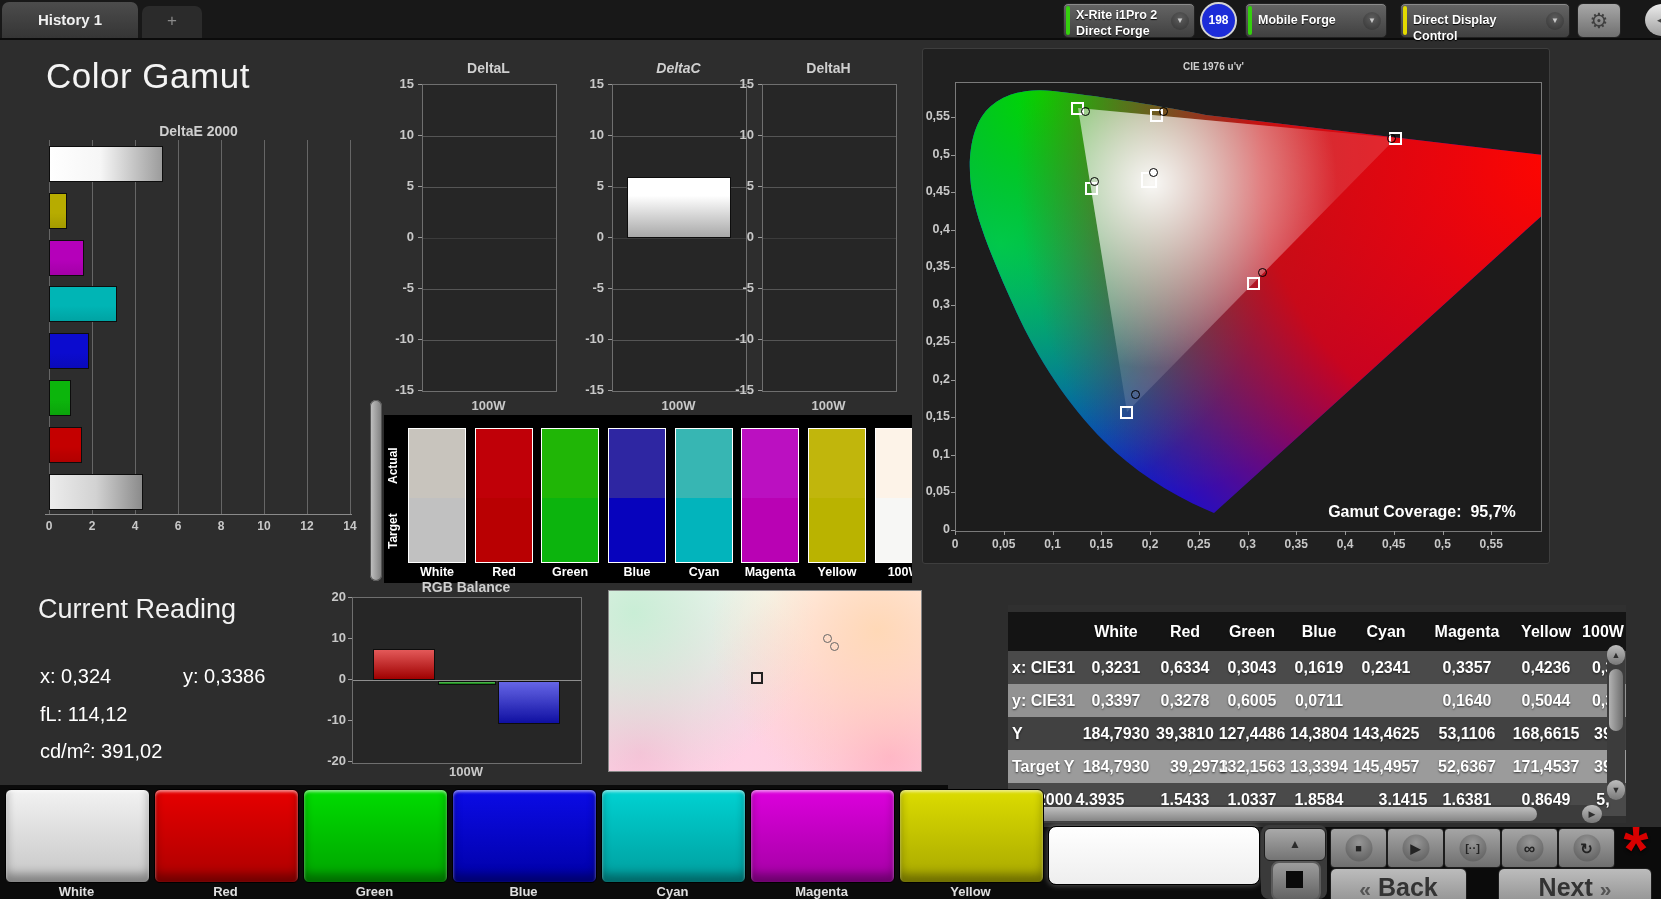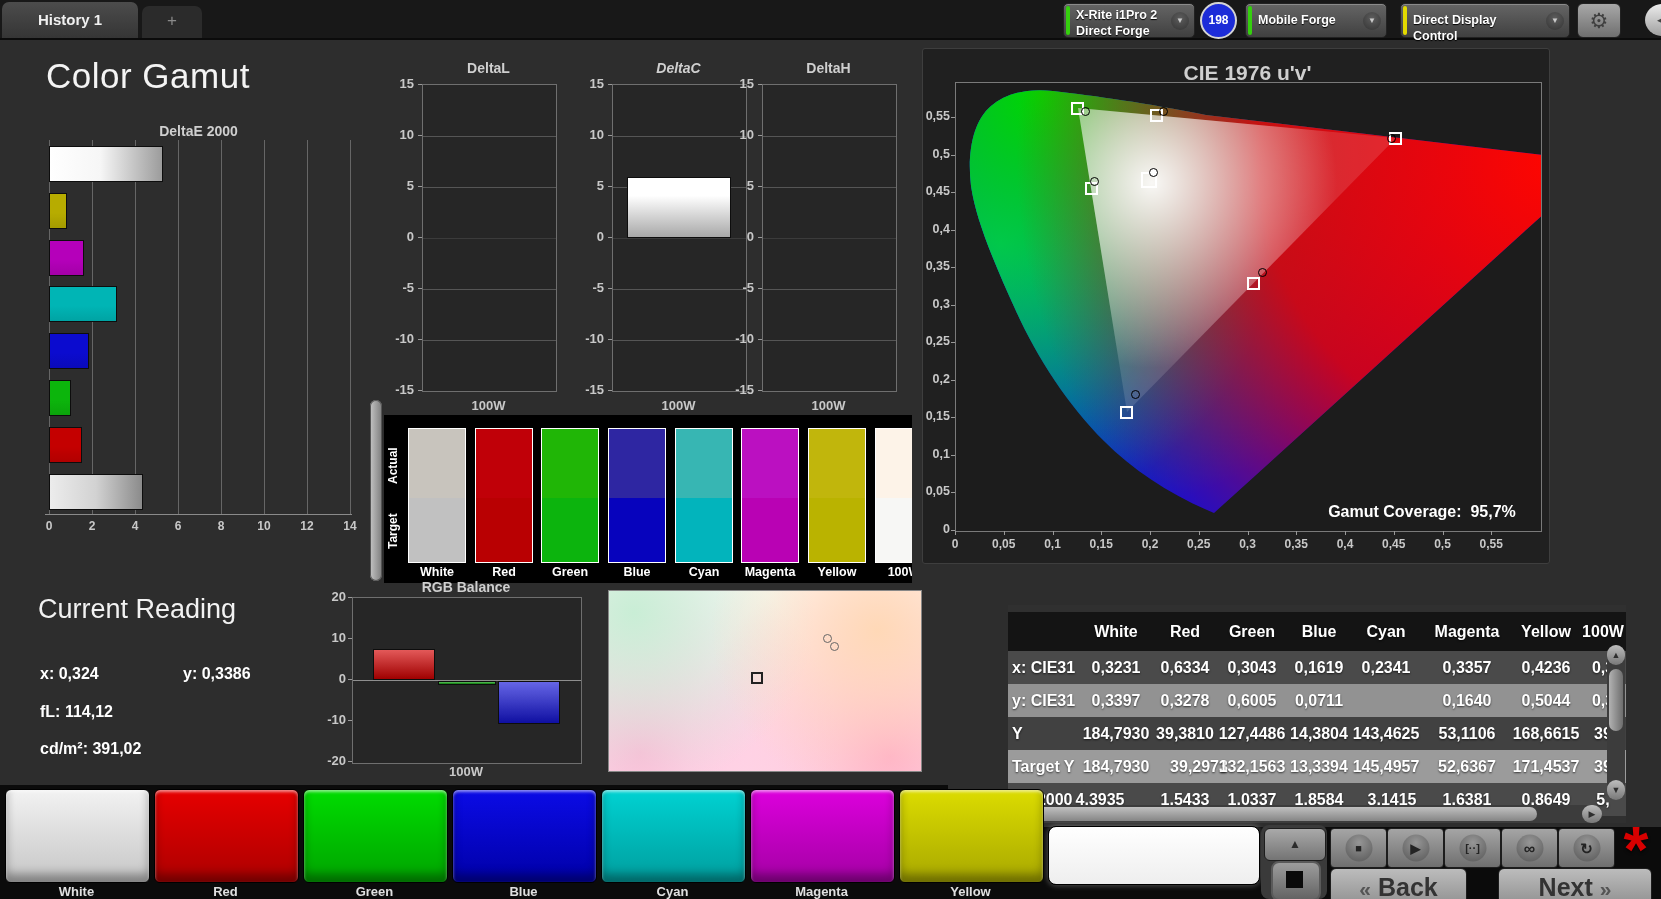--- a/index.html
+++ b/index.html
@@ -32,21 +32,21 @@
   .chart-title{color:#cfcfcf;font-size:14px;font-weight:bold;text-align:center;}
   .tick{position:absolute;color:#c8c8c8;font-size:12px;font-weight:bold;text-align:center;}
   .tick-r{position:absolute;color:#c8c8c8;font-size:12.5px;font-weight:bold;text-align:right;}
   
   .plot{position:absolute;background:#262626;border:1px solid #6f6f6f;}
   .gridv{position:absolute;top:0;bottom:0;width:1px;background:#636363;}
   .gridh{position:absolute;left:0;right:0;height:1px;background:#555;}
   .bar{position:absolute;border:1px solid #0d0d0d;box-sizing:border-box;}
   
   #cr-head{left:38px;top:594px;font-size:27px;color:#f2f2f2;}
-  .cr-val{position:absolute;color:#fff;font-size:16px;font-weight:bold;}
+  .cr-val{position:absolute;color:#fff;font-size:20px;font-weight:normal;}
   
   #swatch-panel{left:384px;top:415px;width:528px;height:168px;background:#000;overflow:hidden;}
   .rot-label{position:absolute;left:2px;width:18px;color:#fff;font-size:12px;font-weight:bold;
     writing-mode:vertical-rl;transform:rotate(180deg);text-align:center;}
   .sw-col{position:absolute;width:58px;}
   .sw-a{position:absolute;left:0;right:0;top:13px;height:70px;border:1px solid #fff;border-bottom:none;}
   .sw-t{position:absolute;left:0;right:0;top:83px;height:64px;border:1px solid #fff;border-top:none;}
   .sw-name{position:absolute;left:-8px;right:-8px;top:150px;color:#fff;font-size:12.5px;font-weight:bold;text-align:center;}
   #swatch-scroll{left:370px;top:400px;width:12px;height:181px;border-radius:6px;
     background:linear-gradient(90deg,#c4c4c4,#7d7d7d);box-shadow:inset 0 0 0 1px #555;}
@@ -281,21 +281,21 @@
       </div>
       <div class="sw-col" style="left: 491px; top: 0px; height: 168px;">
         <div class="sw-a" style="background: rgb(253, 243, 232);"></div>
         <div class="sw-t" style="background: rgb(247, 247, 245);"></div>
         <div class="sw-name">100W</div>
       </div>
     </div>
 </div>
 
 <div class="abs" id="cie76-panel"></div>
-<div class="abs chart-title" style="left:955px;top:61px;width:585px;font-size:21px;">CIE 1976 u'v'</div>
+<div class="abs chart-title" style="left:921px;top:61px;width:585px;font-size:10px;">CIE 1976 u'v'</div>
 <div class="abs" id="cie76-plot">
   <svg width="585" height="448">
     <defs>
       <radialGradient id="gG" gradientUnits="userSpaceOnUse" cx="85" cy="10" r="430">
         <stop offset="0" stop-color="#00d800"></stop>
           <stop offset="1" stop-color="#00d800" stop-opacity="0"></stop>
       </radialGradient>
       <radialGradient id="gR" gradientUnits="userSpaceOnUse" cx="600" cy="75" r="540">
         <stop offset="0" stop-color="#ff0600"></stop>
           <stop offset="0.55" stop-color="#ea0000" stop-opacity="0.85"></stop>
@@ -483,21 +483,21 @@
       <div class="t-cell" style="left: 414px; width: 90px;">52,6367</div>
       <div class="t-cell" style="left: 504px; width: 68px;">171,4537</div>
       <div class="t-cell" style="left: 572px; width: 46px;">39</div>
     </div>
     <div class="t-row" style="top: 178px; background: rgb(74, 74, 74);">
       <div class="t-cell" style="left: 4px; width: 66px; text-align: left;">dE 2000</div>
       <div class="t-cell" style="left: 54px; width: 76px;">4,3935</div>
       <div class="t-cell" style="left: 146px; width: 62px;">1,5433</div>
       <div class="t-cell" style="left: 208px; width: 72px;">1,0337</div>
       <div class="t-cell" style="left: 280px; width: 62px;">1,8584</div>
-      <div class="t-cell" style="left: 348px; width: 72px;">3,1415</div>
+      <div class="t-cell" style="left: 359px; width: 72px;">3,1415</div>
       <div class="t-cell" style="left: 414px; width: 90px;">1,6381</div>
       <div class="t-cell" style="left: 504px; width: 68px;">0,8649</div>
       <div class="t-cell" style="left: 572px; width: 46px;">5,</div>
     </div>
   </div>
 <div class="abs" id="vscroll">
   <div class="sb-btn" style="left:0;top:0;width:18px;height:20px;font-size:9px;line-height:20px;">▲</div>
   <div id="vthumb"></div>
   <div class="sb-btn" style="left:0;bottom:0;width:18px;height:20px;font-size:9px;line-height:20px;">▼</div>
 </div>

